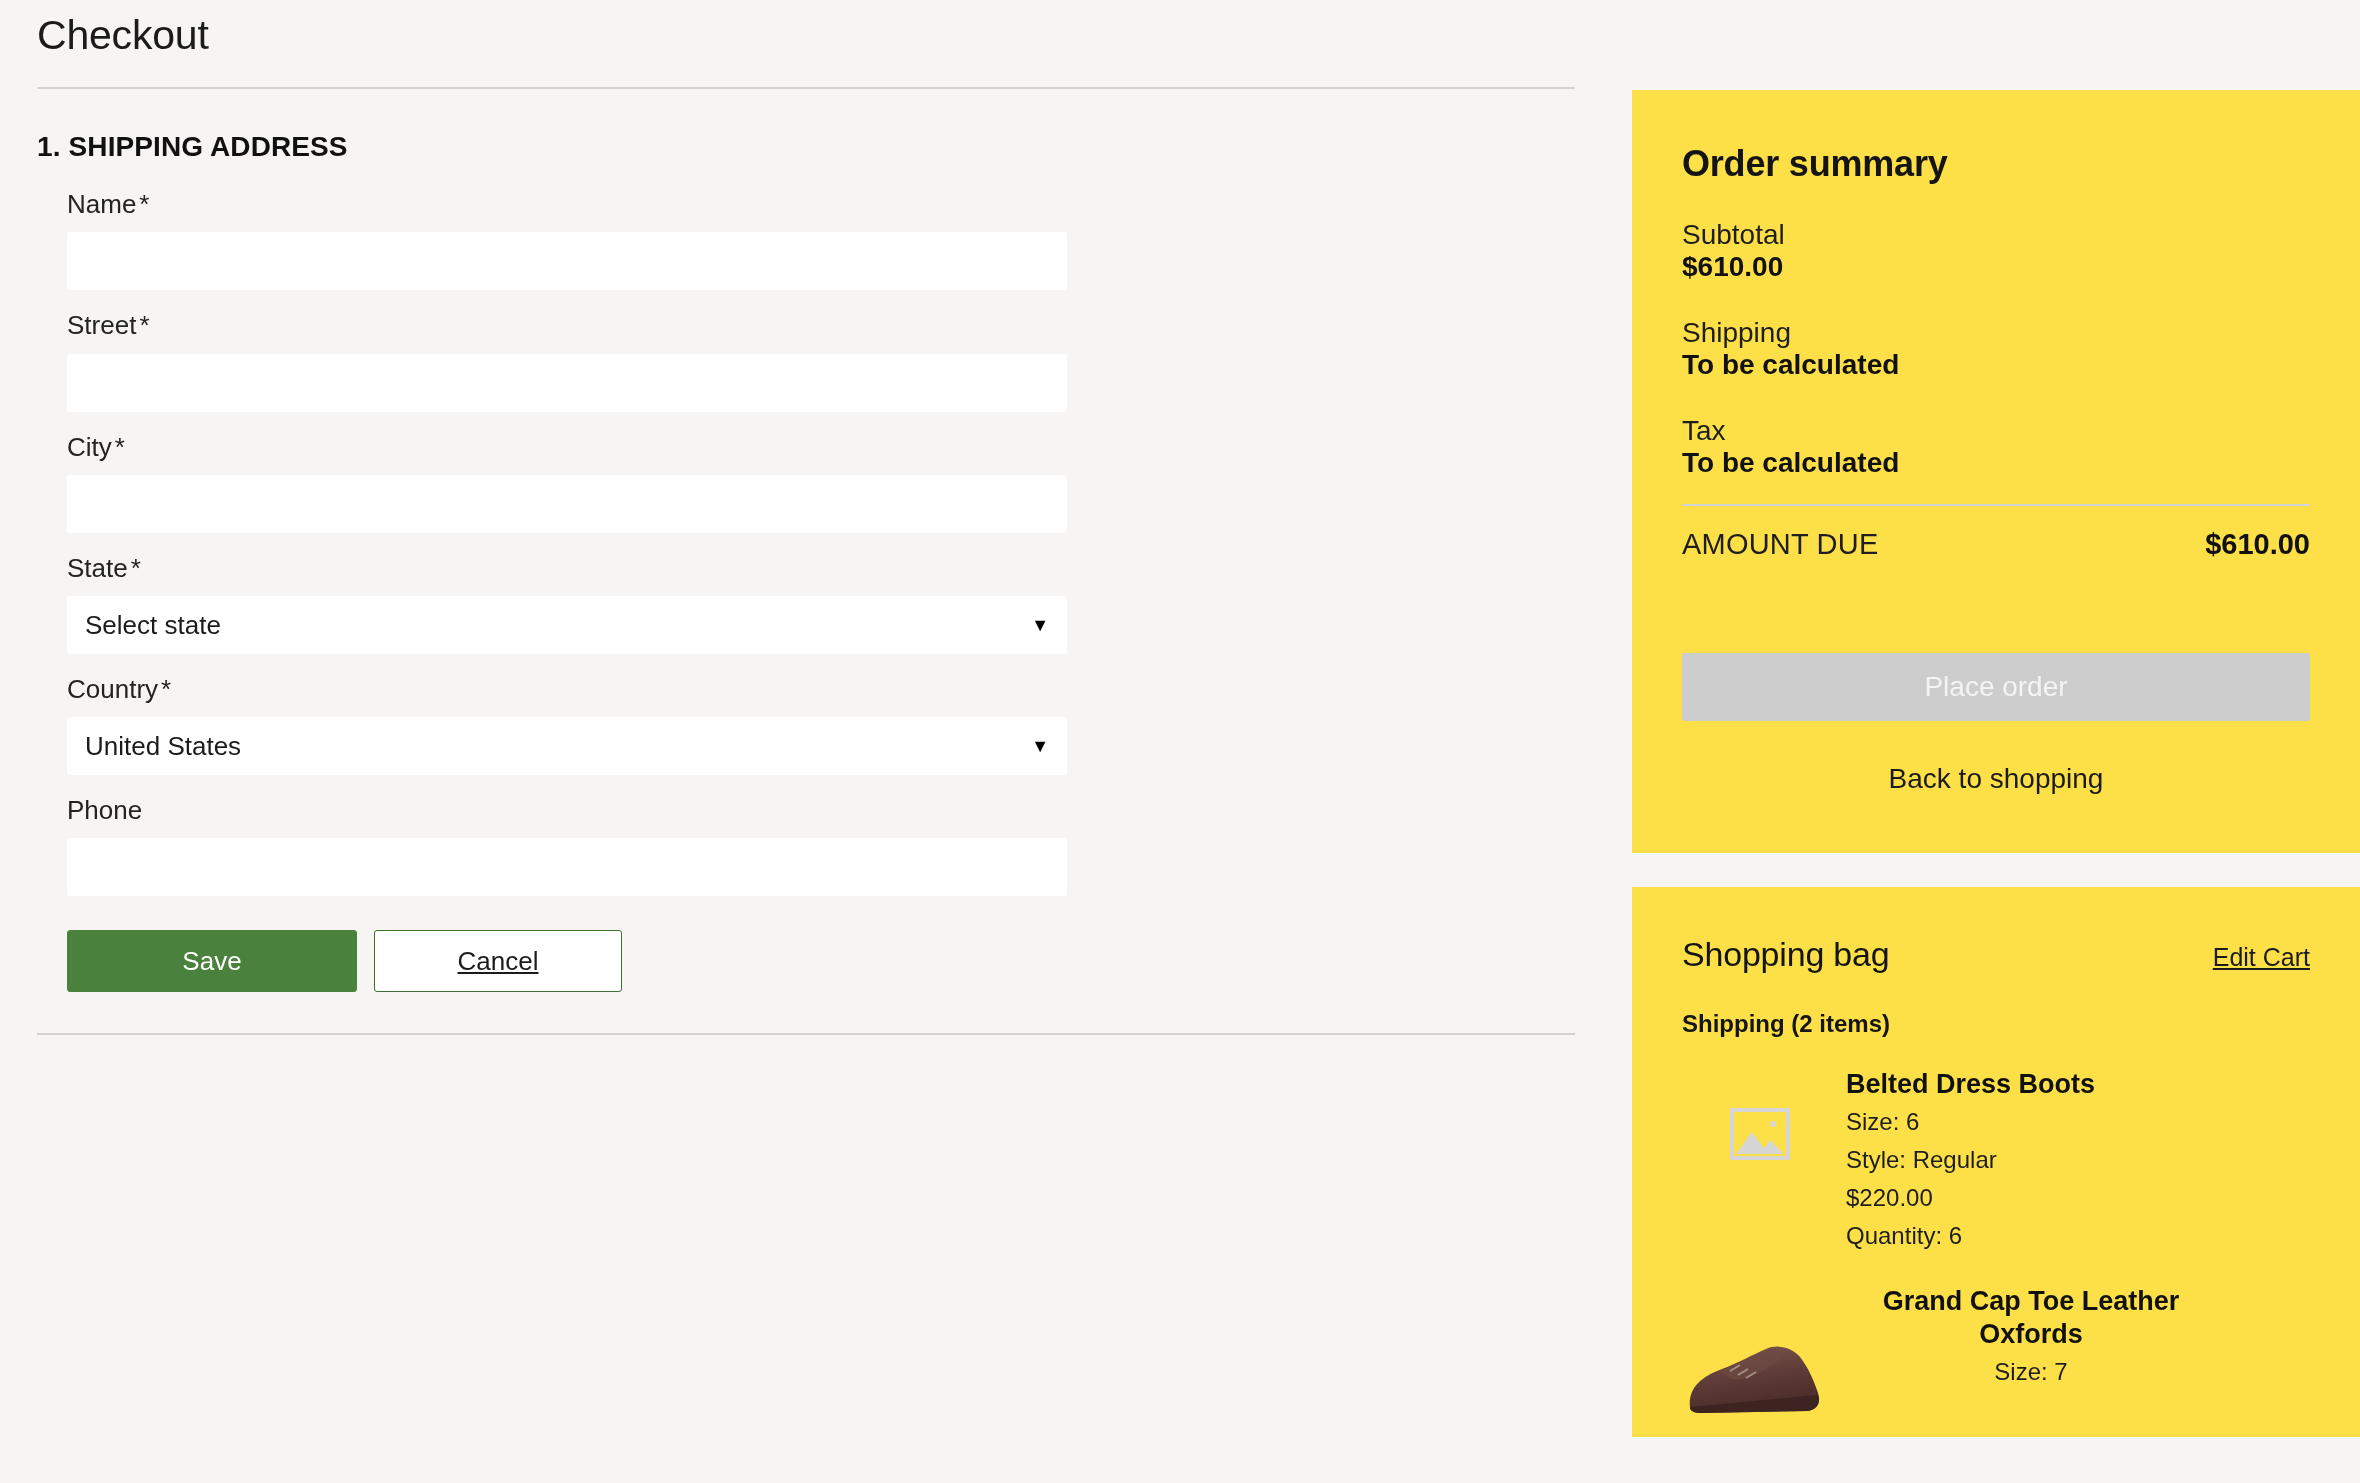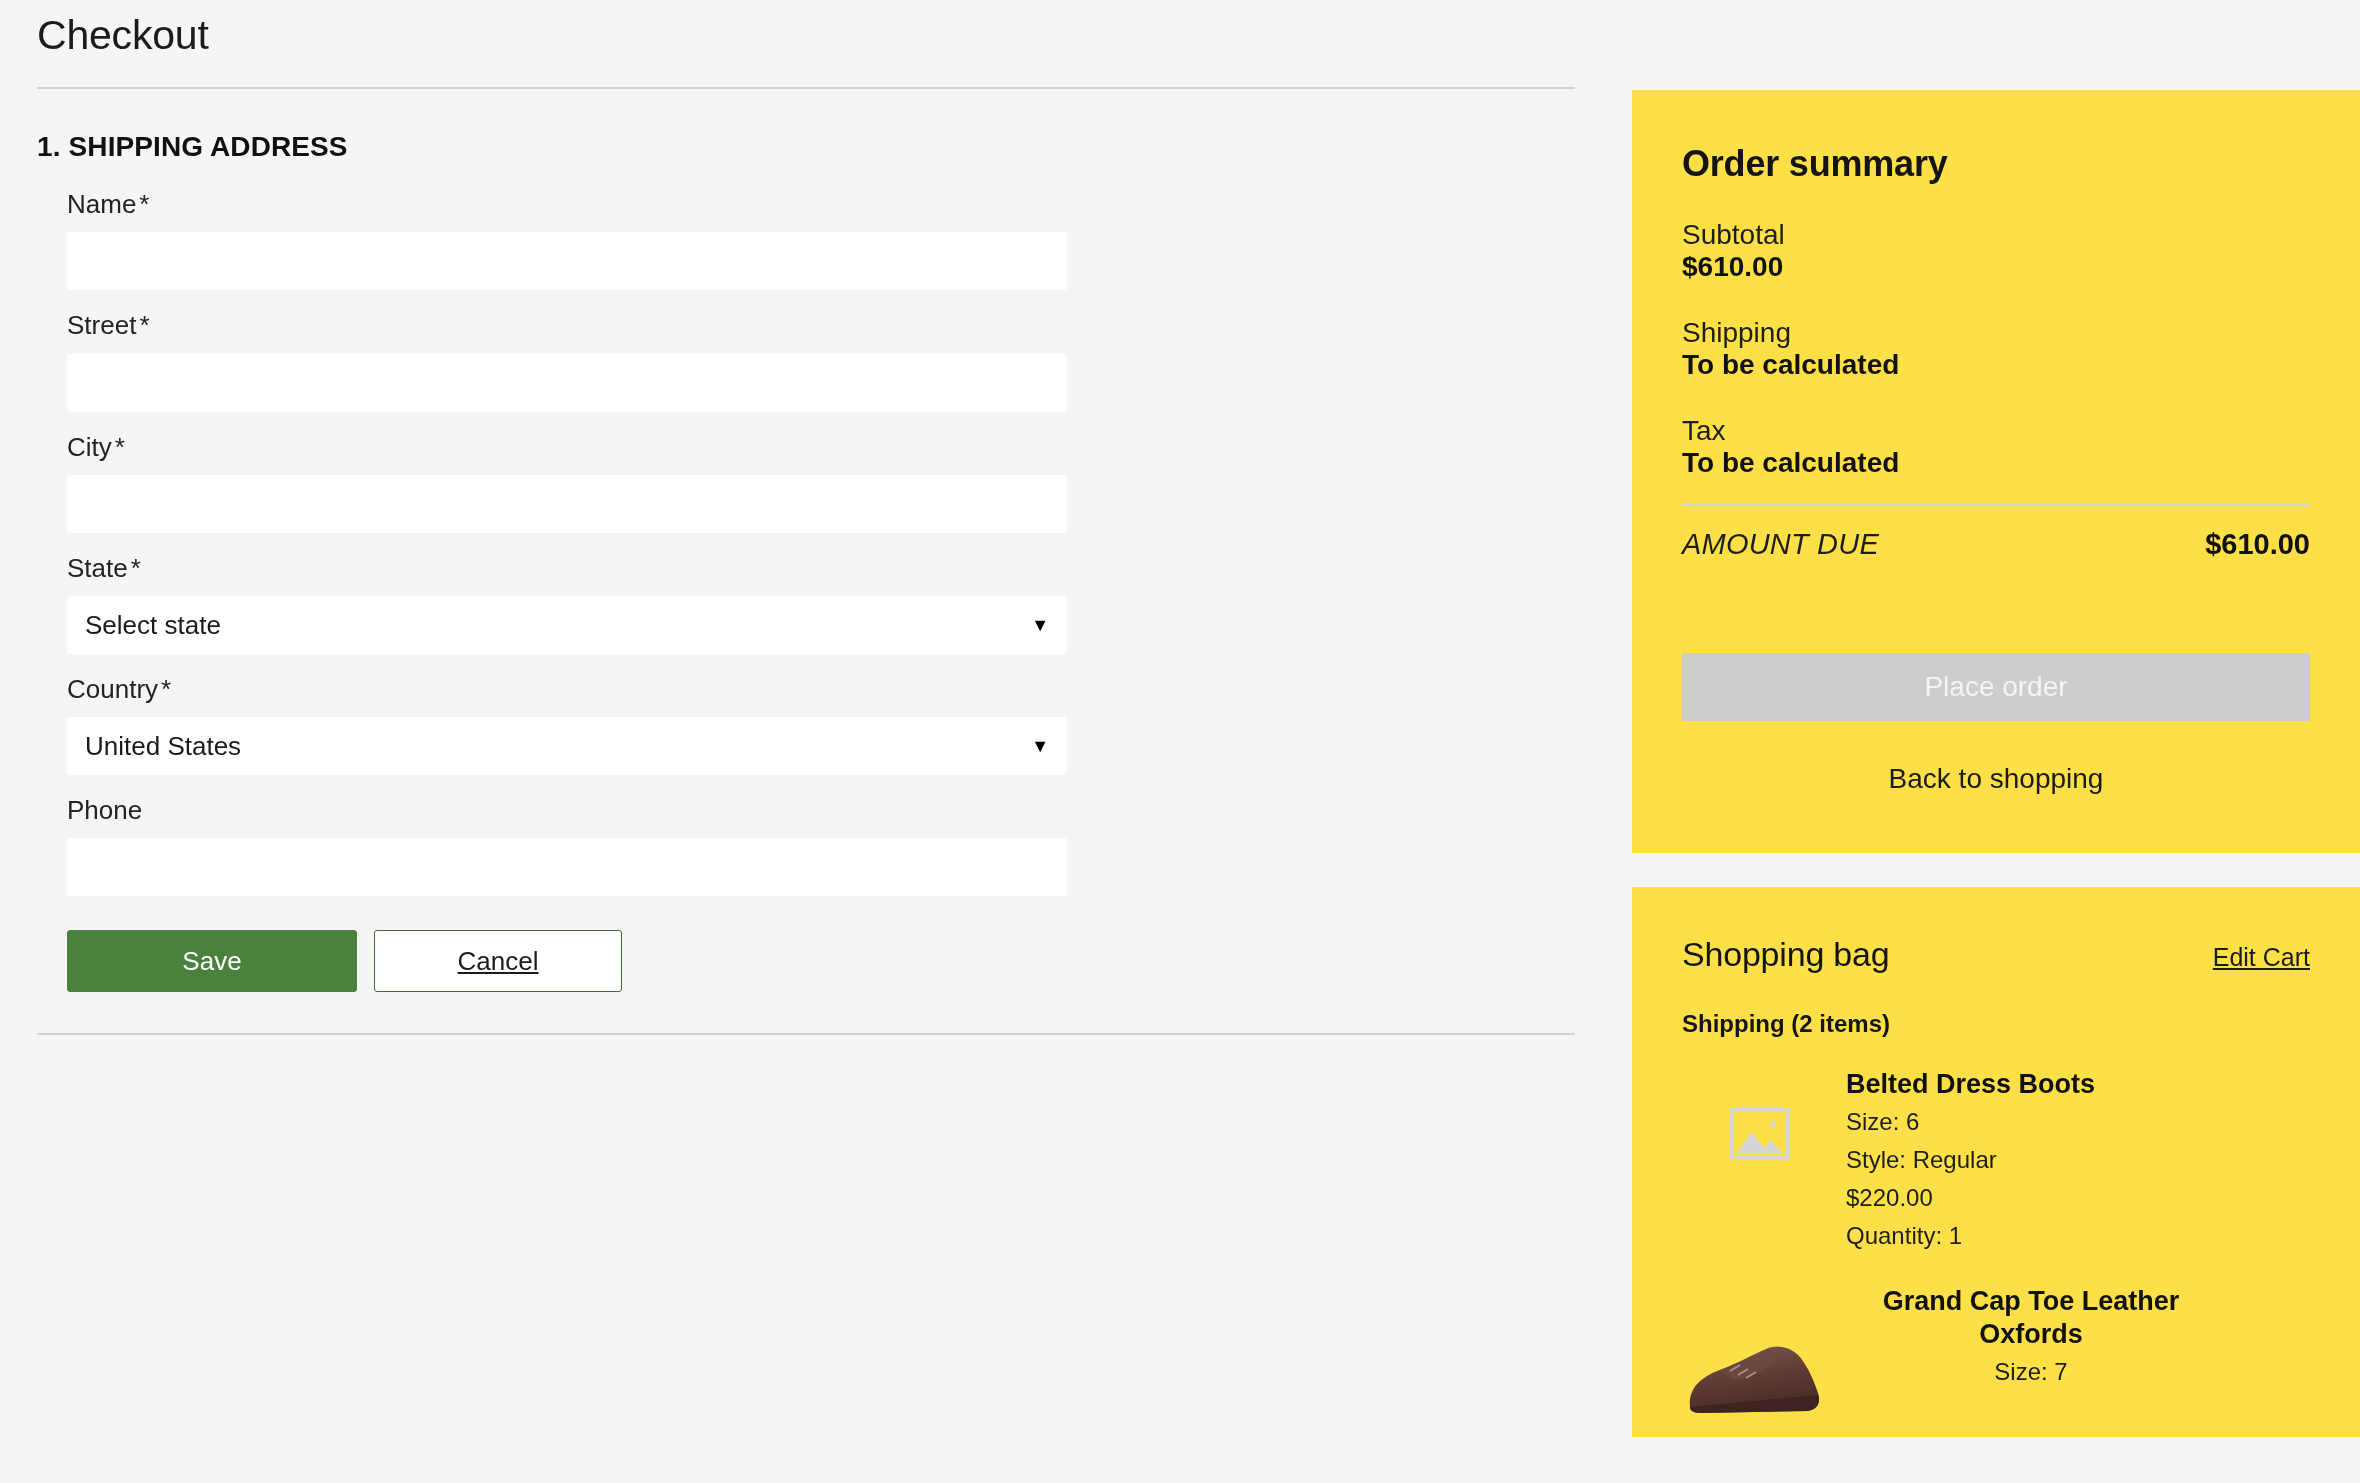--- a/index.html
+++ b/index.html
@@ -218,21 +218,20 @@
     display: flex;
     justify-content: space-between;
     align-items: baseline;
     margin-top: 22px;
   }
   .sum-total-label {
     font-size: 29px;
     font-weight: 400;
     color: #1e1e1e;
     letter-spacing: 0.2px;
-    font-style: italic;
   }
   .sum-total-value {
     font-size: 29px;
     font-weight: 700;
     color: #111;
   }
 
   .place-order-btn {
     margin-top: 92px;
     width: 100%;
@@ -454,21 +453,21 @@
               <path d="M30 46 L40 32 L54 46 Z" fill="#d6d6d6"></path>
               <circle cx="43" cy="16" r="3" fill="#d6d6d6"></circle>
             </svg>
           </span>
         </div>
         <div class="bag-info">
           <div class="item-name">Belted Dress Boots</div>
           <div class="item-meta">Size: 6</div>
           <div class="item-meta">Style: Regular</div>
           <div class="item-meta">$220.00</div>
-          <div class="item-meta">Quantity: 1</div>
+          <div class="item-meta">Quantity: 6</div>
         </div>
       </div>
 
       <div class="bag-item" style="margin-top:32px;text-align:center;">
         <div class="bag-thumb" style="align-items:flex-end;">
           <span class="shoe-img">
             <svg width="160" height="132" viewBox="0 0 160 132">
               <defs>
                 <linearGradient id="lg" x1="0" y1="0" x2="0.3" y2="1">
                   <stop offset="0%" stop-color="#7e5a52"></stop>

